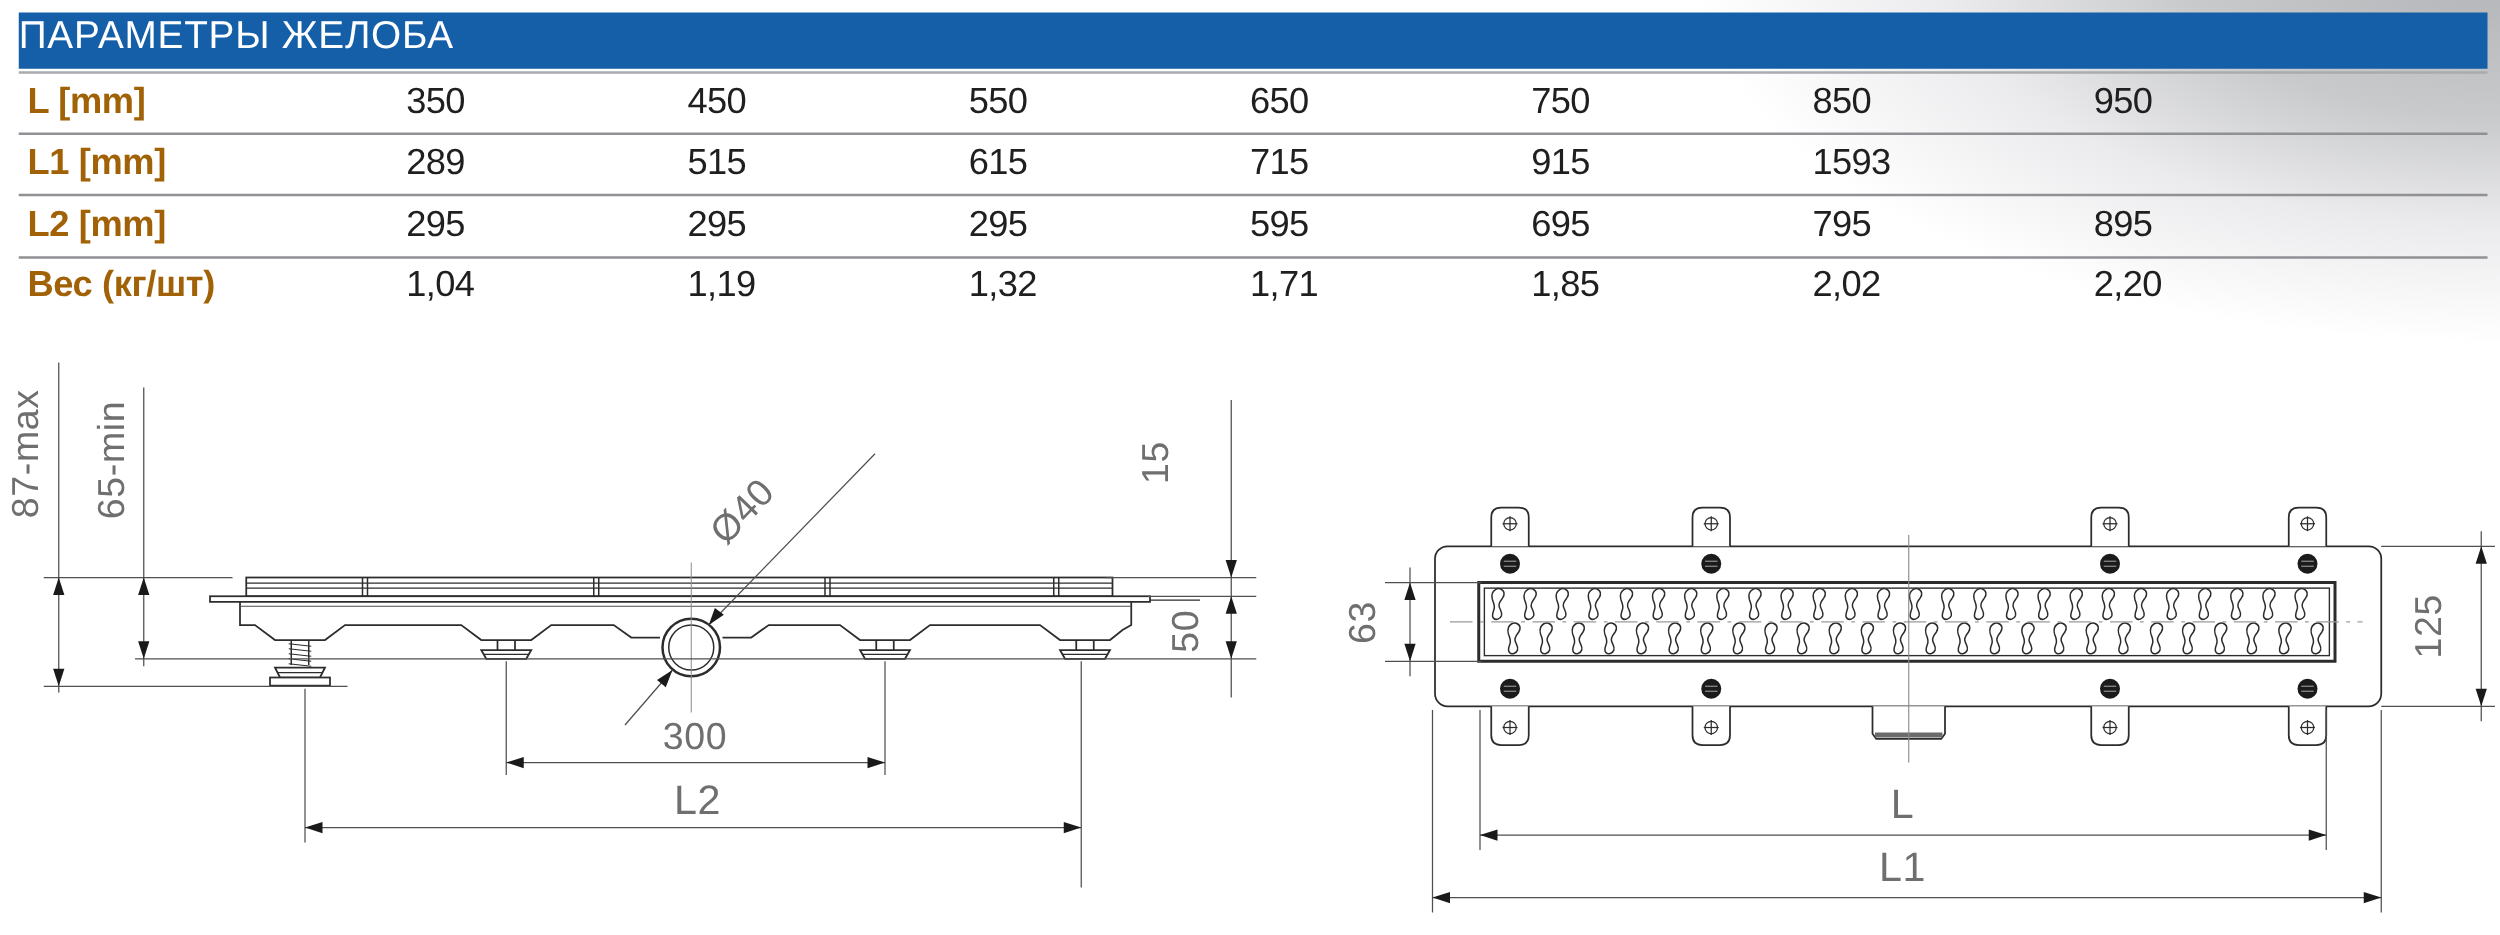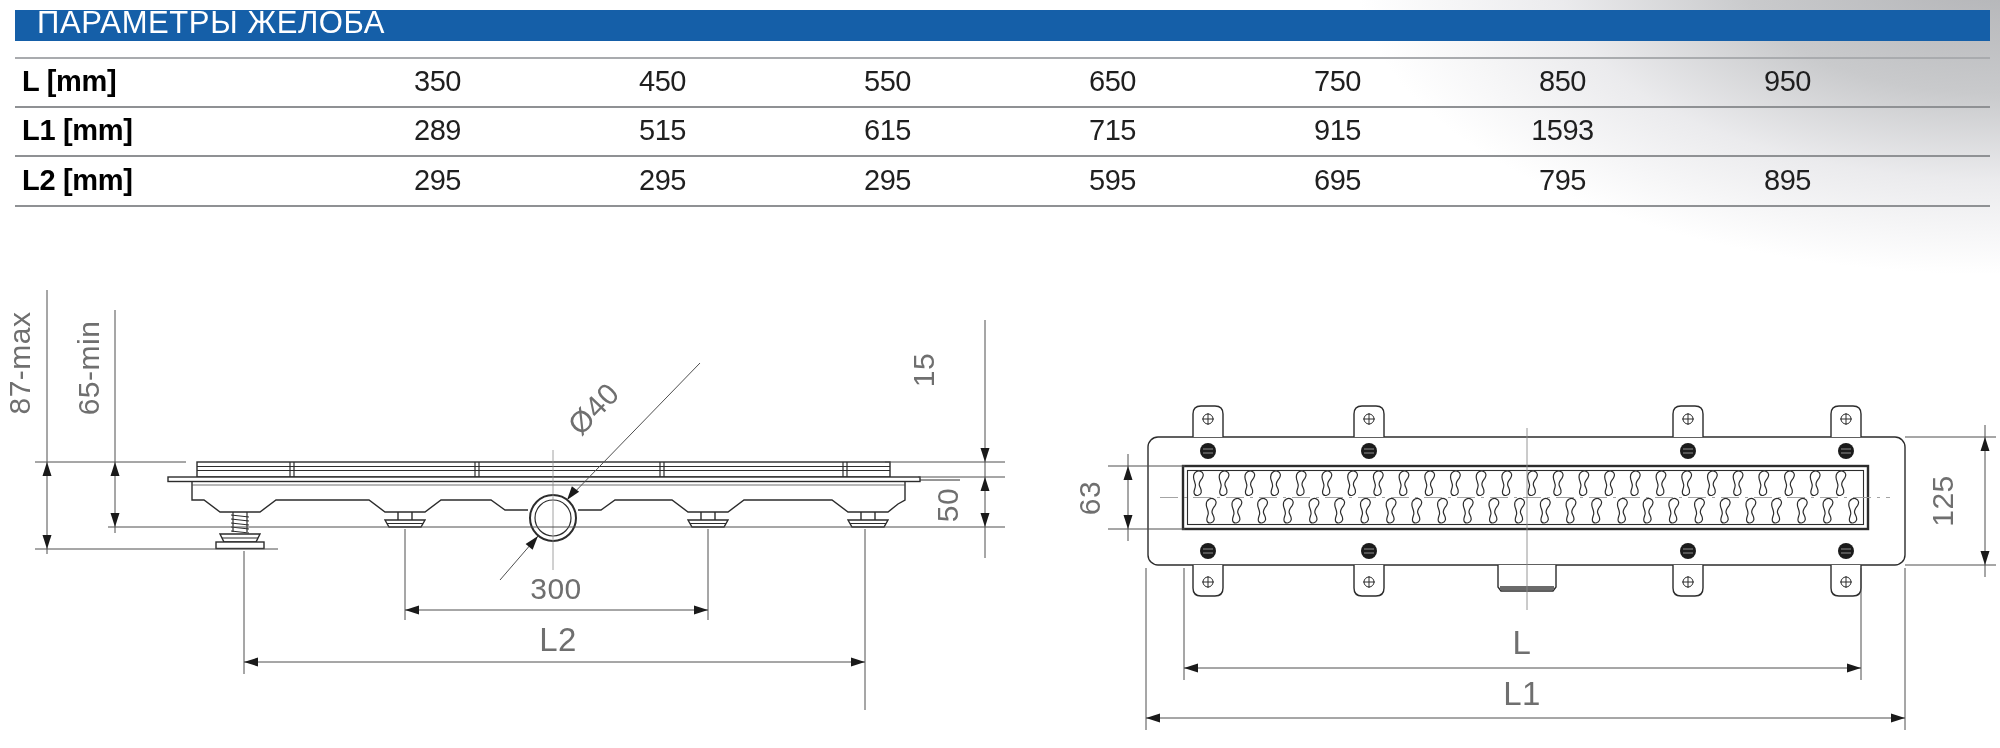--- a/index.html
+++ b/index.html
@@ -2,28 +2,28 @@
 <html><head>
 <meta charset="utf-8">
 <style>
   html,body{margin:0;padding:0;background:#ffffff;}
   .sheet{position:relative;width:2000px;height:748px;background:#ffffff;overflow:hidden;
          font-family:"Liberation Sans", sans-serif;}
   .corner-shade{position:absolute;top:0;right:0;width:900px;height:330px;
      background:radial-gradient(ellipse 920px 430px at 100% -8%,
         #b2b3b6 0%, #c9cacc 28%, rgba(228,228,231,0.75) 48%, rgba(255,255,255,0) 70%);
      pointer-events:none;}
-  .title-bar{position:absolute;left:15px;top:10px;width:1975px;height:31px;
-     display:flex;align-items:flex-end;padding-left:22px;box-sizing:border-box;
+  .title-bar{position:absolute;left:15px;top:10px;width:1975px;height:45px;
+     display:flex;align-items:flex-start;box-sizing:border-box;
      font-size:31px;font-weight:500;letter-spacing:0.6px;color:#fff;}
   .rows{position:absolute;left:15px;top:57px;width:1975px;height:196px;
      display:grid;grid-template-rows:49px 49px 50px 47px;}
   .trow{display:grid;grid-template-columns:310px repeat(7,225px) 1fr;align-items:center;}
-  .tlabel{font-size:29px;font-weight:bold;color:#000000;padding-left:7px;letter-spacing:-0.3px;}
-  .tval{font-size:29px;font-weight:400;color:#1f1f1f;text-align:center;letter-spacing:-0.5px;}
+  .tlabel{font-size:29px;font-weight:bold;color:#a16207;padding-left:7px;letter-spacing:-0.3px;}
+  .tval{font-size:29px;font-weight:400;color:#1f1f1f;letter-spacing:-0.5px;}
   .sep{position:absolute;left:15px;width:1975px;height:2px;background:#8f9194;}
   .sep.s0{top:57px;background:#a9abae;height:2px;}
   .sep.s1{top:106px;} .sep.s2{top:155px;} .sep.s3{top:205px;}
   svg text{font-family:"Liberation Sans", sans-serif;}
   .dimtxt{fill:#6f6f6f;font-size:30px;letter-spacing:0.5px;}
   .dimtxt.big{font-size:33px;}
 </style>
 </head>
 <body>
 
@@ -58,20 +58,31 @@
     </div>
     <div class="trow">
       <div class="tlabel">L2 [mm]</div>
       <div class="tval">295</div>
       <div class="tval">295</div>
       <div class="tval">295</div>
       <div class="tval">595</div>
       <div class="tval">695</div>
       <div class="tval">795</div>
       <div class="tval">895</div>
+      <div></div>
+    </div>
+    <div class="trow">
+      <div class="tlabel">Вес (кг/шт)</div>
+      <div class="tval">1,04</div>
+      <div class="tval">1,19</div>
+      <div class="tval">1,32</div>
+      <div class="tval">1,71</div>
+      <div class="tval">1,85</div>
+      <div class="tval">2,02</div>
+      <div class="tval">2,20</div>
       <div></div>
     </div>
   </div>
   <div class="sep s0"></div>
   <div class="sep s1"></div>
   <div class="sep s2"></div>
   <div class="sep s3"></div>
 
   <svg width="2000" height="490" viewBox="0 0 2000 490" style="position:absolute;left:0;top:258px;" fill="none">
 

